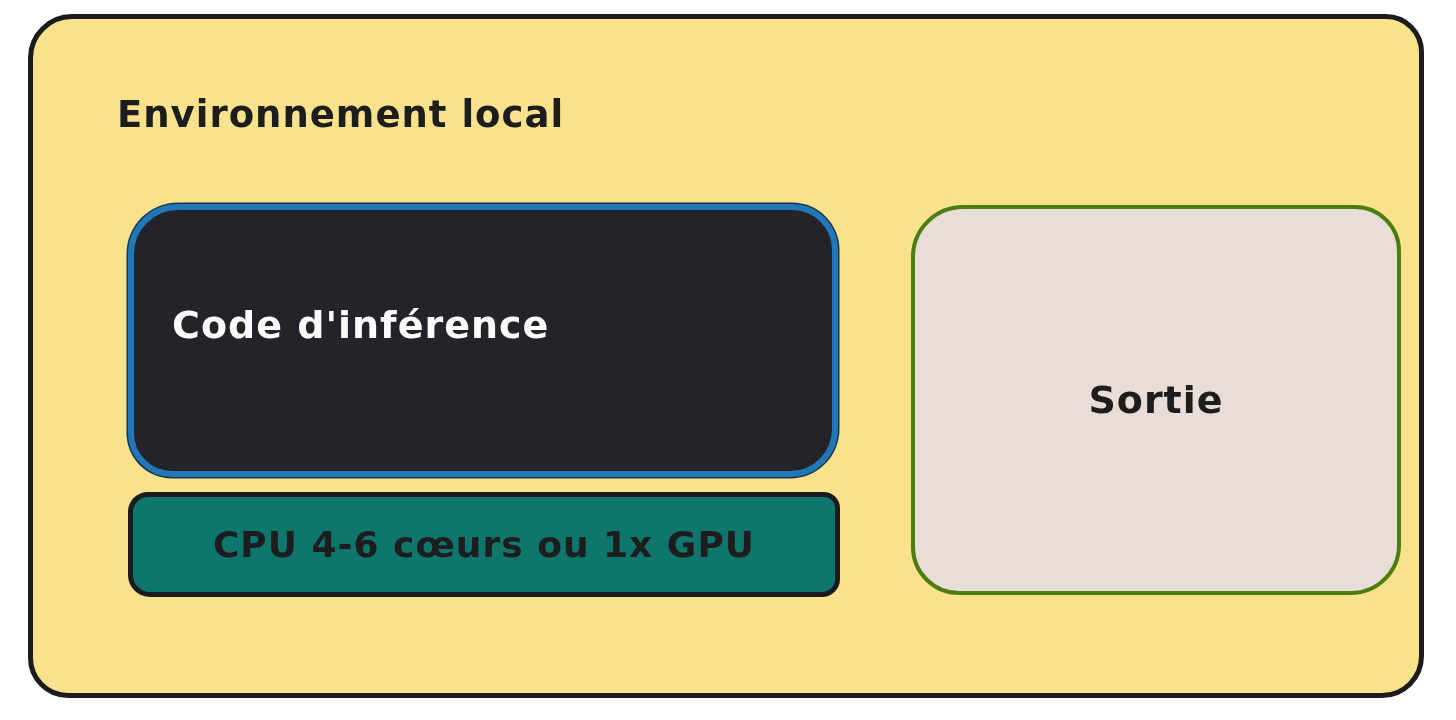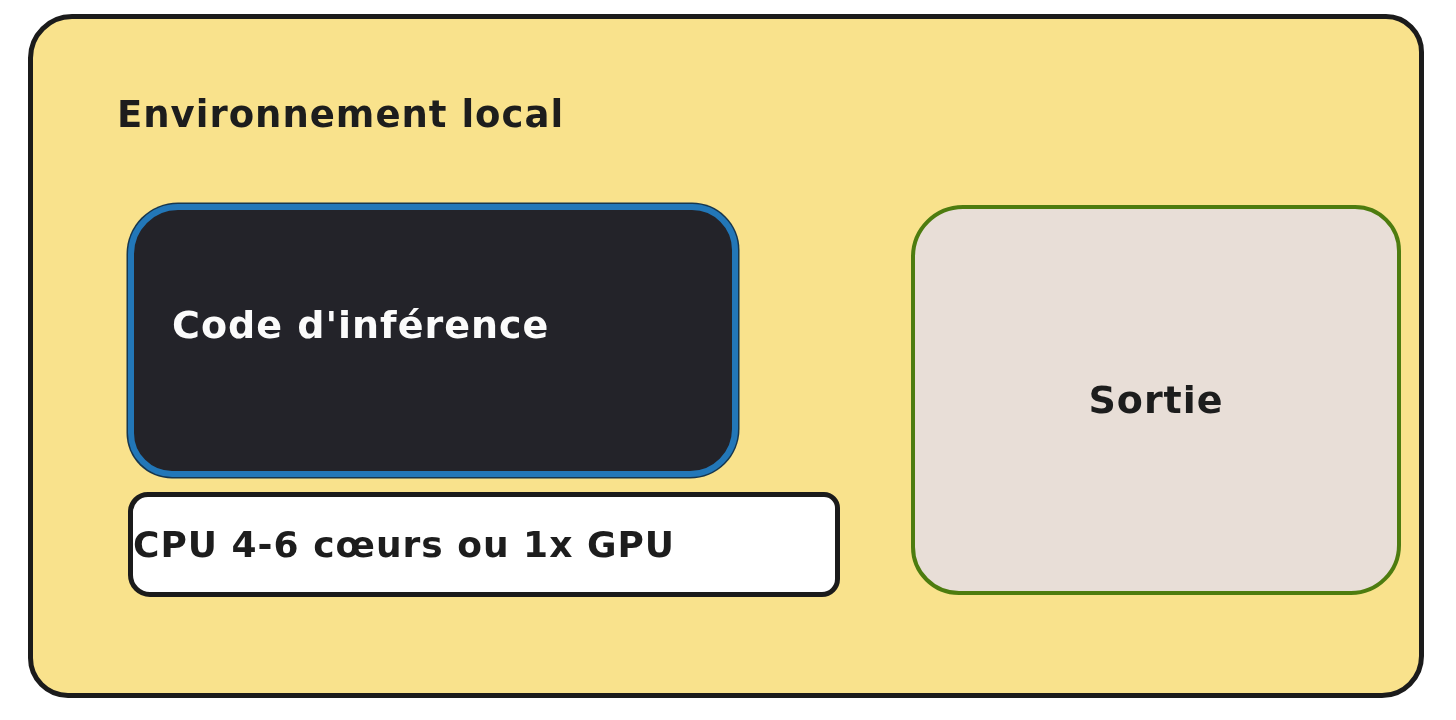--- a/index.html
+++ b/index.html
@@ -38,21 +38,21 @@
     font-weight: 600;
     color: #1d1d1d;
     letter-spacing: 1px;
     white-space: nowrap;
   }
   
   .inference-box {
     position: absolute;
     left: 95px;
     top: 185px;
-    width: 610px;
+    width: 710px;
     height: 273px;
     background: #232329;
     border: 6px solid #2277b8;
     border-radius: 50px 46px 48px 44px;
     box-sizing: border-box;
     box-shadow: 0 0 0 1.5px #17364d;
     display: flex;
     align-items: center;
   }
   .inference-label {
@@ -63,26 +63,27 @@
     padding: 0 0 32px 38px;
     white-space: nowrap;
   }
   
   .cpu-box {
     position: absolute;
     left: 95px;
     top: 473px;
     width: 712px;
     height: 105px;
-    background: #ffffff;
+    background: #0f766e;
     border: 5px solid #1b1b1b;
     border-radius: 20px 16px 18px 22px;
     box-sizing: border-box;
     display: flex;
     align-items: center;
+    justify-content: center;
   }
   .cpu-label {
     color: #1d1d1d;
     font-size: 36px;
     font-weight: 600;
     letter-spacing: 1px;
     white-space: nowrap;
   }
   
   .output-box {

